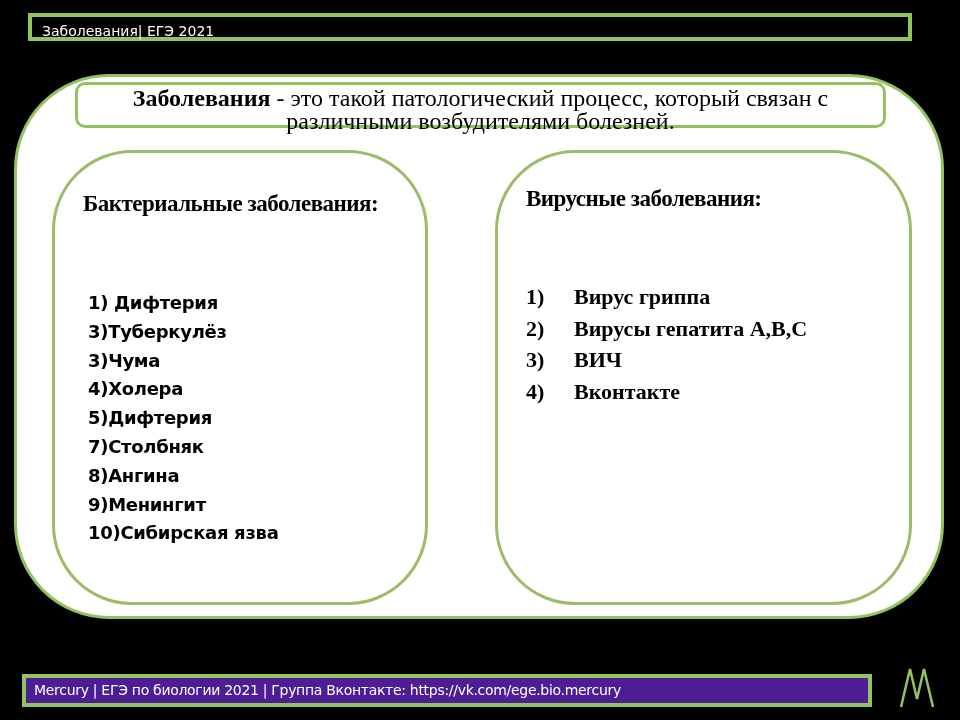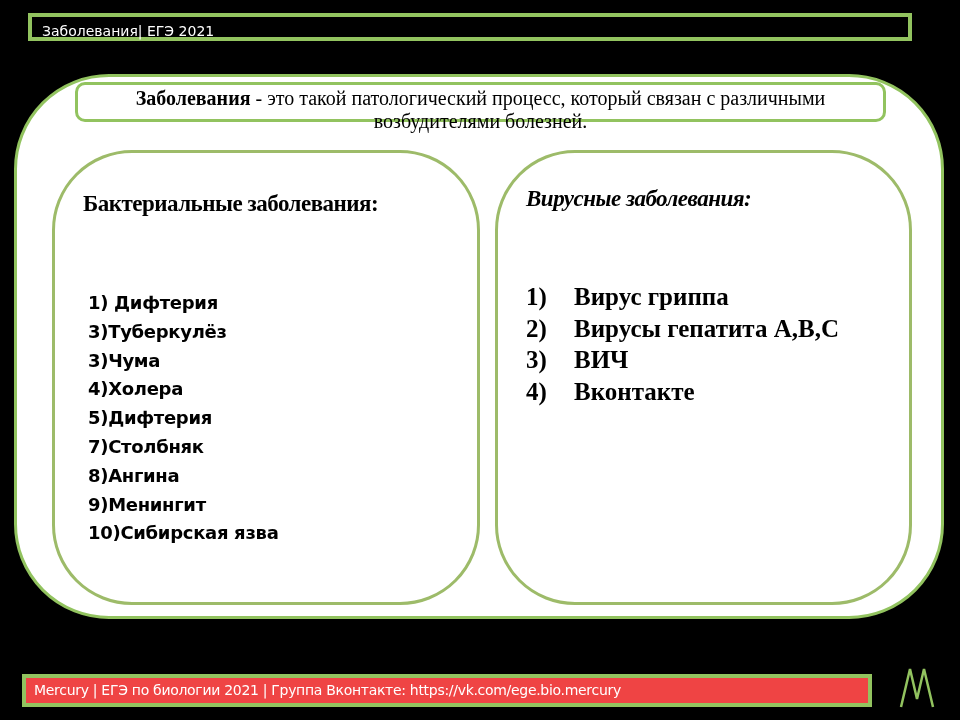--- a/index.html
+++ b/index.html
@@ -12,52 +12,52 @@
       border: 4px solid #92c35f; background: #000; box-sizing: border-box;
       color: #fff; font-size: 14px; line-height: 28px; padding-left: 10px;
       font-family: "DejaVu Sans", sans-serif;
     }
     .main-panel {
       position: absolute; left: 14px; top: 74px; width: 930px; height: 545px;
       background: #fff; border: 3px solid #92c35f; box-sizing: border-box;
       border-radius: 95px;
     }
     .definition-box {
-      position: absolute; left: 75px; top: 82px; width: 811px; height: 40px;
+      position: absolute; left: 75px; top: 82px; width: 811px; height: 46px;
       border: 3px solid #92c35f; border-radius: 10px; box-sizing: border-box; background: #fff;
-      text-align: center; font-family: "Liberation Serif", serif; font-size: 20px;
+      text-align: center; font-family: "Liberation Serif", serif; font-size: 24px;
       line-height: 23px; padding-top: 2px; color: #000;
     }
     .definition-box b { font-weight: bold; }
     .column-box {
       position: absolute; top: 150px; height: 455px; box-sizing: border-box;
       border: 3px solid #9dbb69; border-radius: 80px; background: #fff;
     }
-    .col-left { left: 52px; width: 428px; }
+    .col-left { left: 52px; width: 376px; }
     .col-right { left: 495px; width: 417px; }
     .col-title {
       position: absolute; font-family: "Liberation Serif", serif; font-weight: bold;
       font-size: 23px; color: #000; letter-spacing: -0.5px;
     }
     .col-left .col-title { left: 28px; top: 38px; }
-    .col-right .col-title { left: 28px; top: 33px; font-style: italic; }
+    .col-right .col-title { left: 28px; top: 33px; }
     .bact-list {
       position: absolute; left: 29px; top: 132px; margin: 4px; padding: 0; list-style: none;
       font-family: "DejaVu Sans", sans-serif; font-weight: bold; font-size: 18px;
       line-height: 28.8px; color: #000; letter-spacing: -0.3px;
     }
     .vir-list {
       position: absolute; left: 28px; top: 128px; margin: 0; padding: 0; list-style: none;
-      font-family: "Liberation Serif", serif; font-weight: bold; font-size: 25px;
+      font-family: "Liberation Serif", serif; font-weight: bold; font-size: 22px;
       line-height: 31.5px; color: #000;
     }
     .vir-list li span.num { display: inline-block; width: 48px; }
     .bottom-bar {
       position: absolute; left: 22px; top: 674px; width: 850px; height: 33px;
-      border: 4px solid #92c35f; background: #ef4444; box-sizing: border-box;
+      border: 4px solid #92c35f; background: #4c1d95; box-sizing: border-box;
       color: #fff; font-size: 14px; line-height: 25px; padding-left: 8px;
       font-family: "DejaVu Sans", sans-serif; letter-spacing: -0.3px;
     }
     .logo {
       position: absolute; left: 898px; top: 667px; width: 38px; height: 42px;
     }
   </style>
 </head>
 <body>
 

